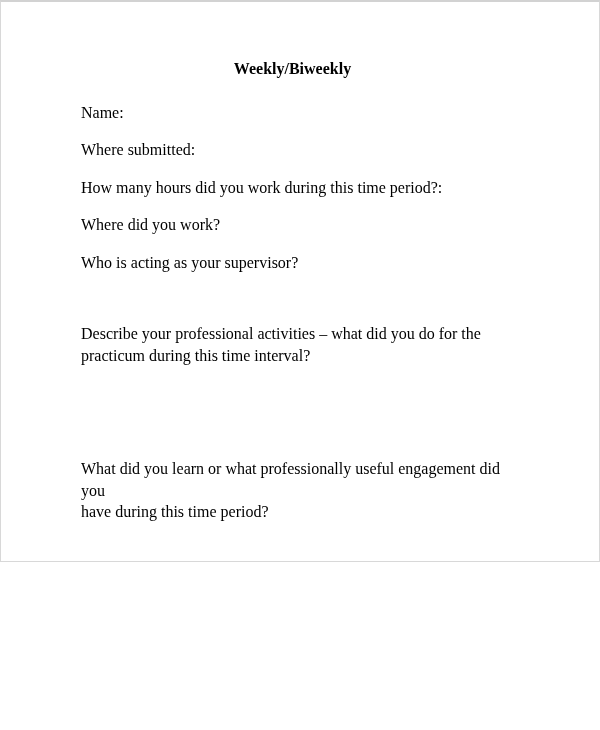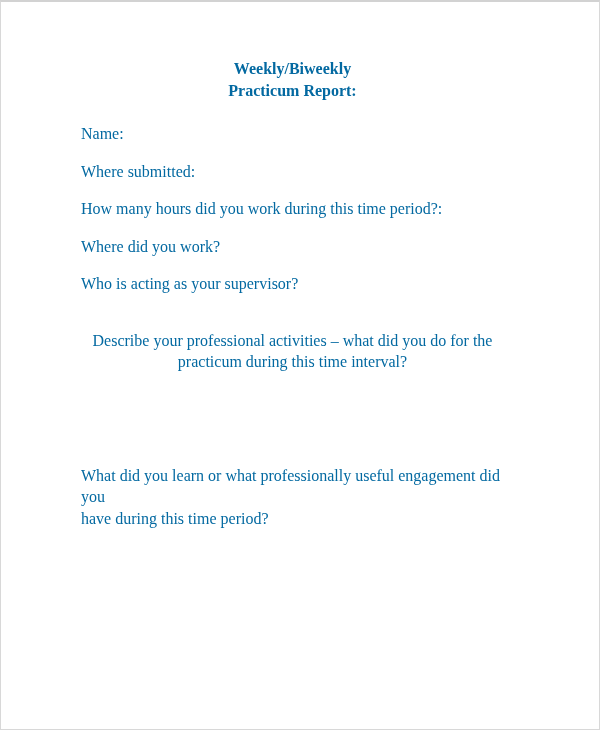--- a/index.html
+++ b/index.html
@@ -3,28 +3,28 @@
 <meta charset="utf-8">
 <style>
   html, body {
     margin: 0;
     padding: 0;
     background: #ffffff;
   }
   .page {
     position: relative;
     width: 600px;
-    height: 730px;
+    height: 562px;
     box-sizing: border-box;
     background: #ffffff;
     border: 1px solid #d8d8d8;
     border-top: 2px solid #d2d2d2;
     overflow: hidden;
     font-family: "Liberation Serif", serif;
-    color: #0369a1;
+    color: #000000;
   }
   .content {
     padding: 0 95px 0 80px;
   }
   .doc-title {
     margin-top: 56px;
     text-align: center;
     font-size: 16px;
     font-weight: bold;
     line-height: 21.7px;
@@ -33,36 +33,34 @@
     margin-top: 22px;
   }
   .field {
     margin: 0 0 16px 0;
     font-size: 16px;
     font-weight: normal;
     line-height: 21.5px;
     white-space: pre-line;
   }
   .field.gap-medium {
-    margin-top: 35px;
-    text-align: center;
+    margin-top: 50px;
   }
   .field.gap-large {
     margin-top: 92px;
   }
 </style>
 </head>
 <body>
 
 <div class="page">
   <div class="content">
 
     <header class="doc-title">
       <div>Weekly/Biweekly</div>
-      <div>Practicum Report:</div>
     </header>
 
     <main class="fields">
       <p class="field">Name:</p>
       <p class="field">Where submitted:</p>
       <p class="field">How many hours did you work during this time period?:</p>
       <p class="field">Where did you work?</p>
       <p class="field">Who is acting as your supervisor?</p>
       <p class="field gap-medium">Describe your professional activities – what did you do for the
 practicum during this time interval?</p>

